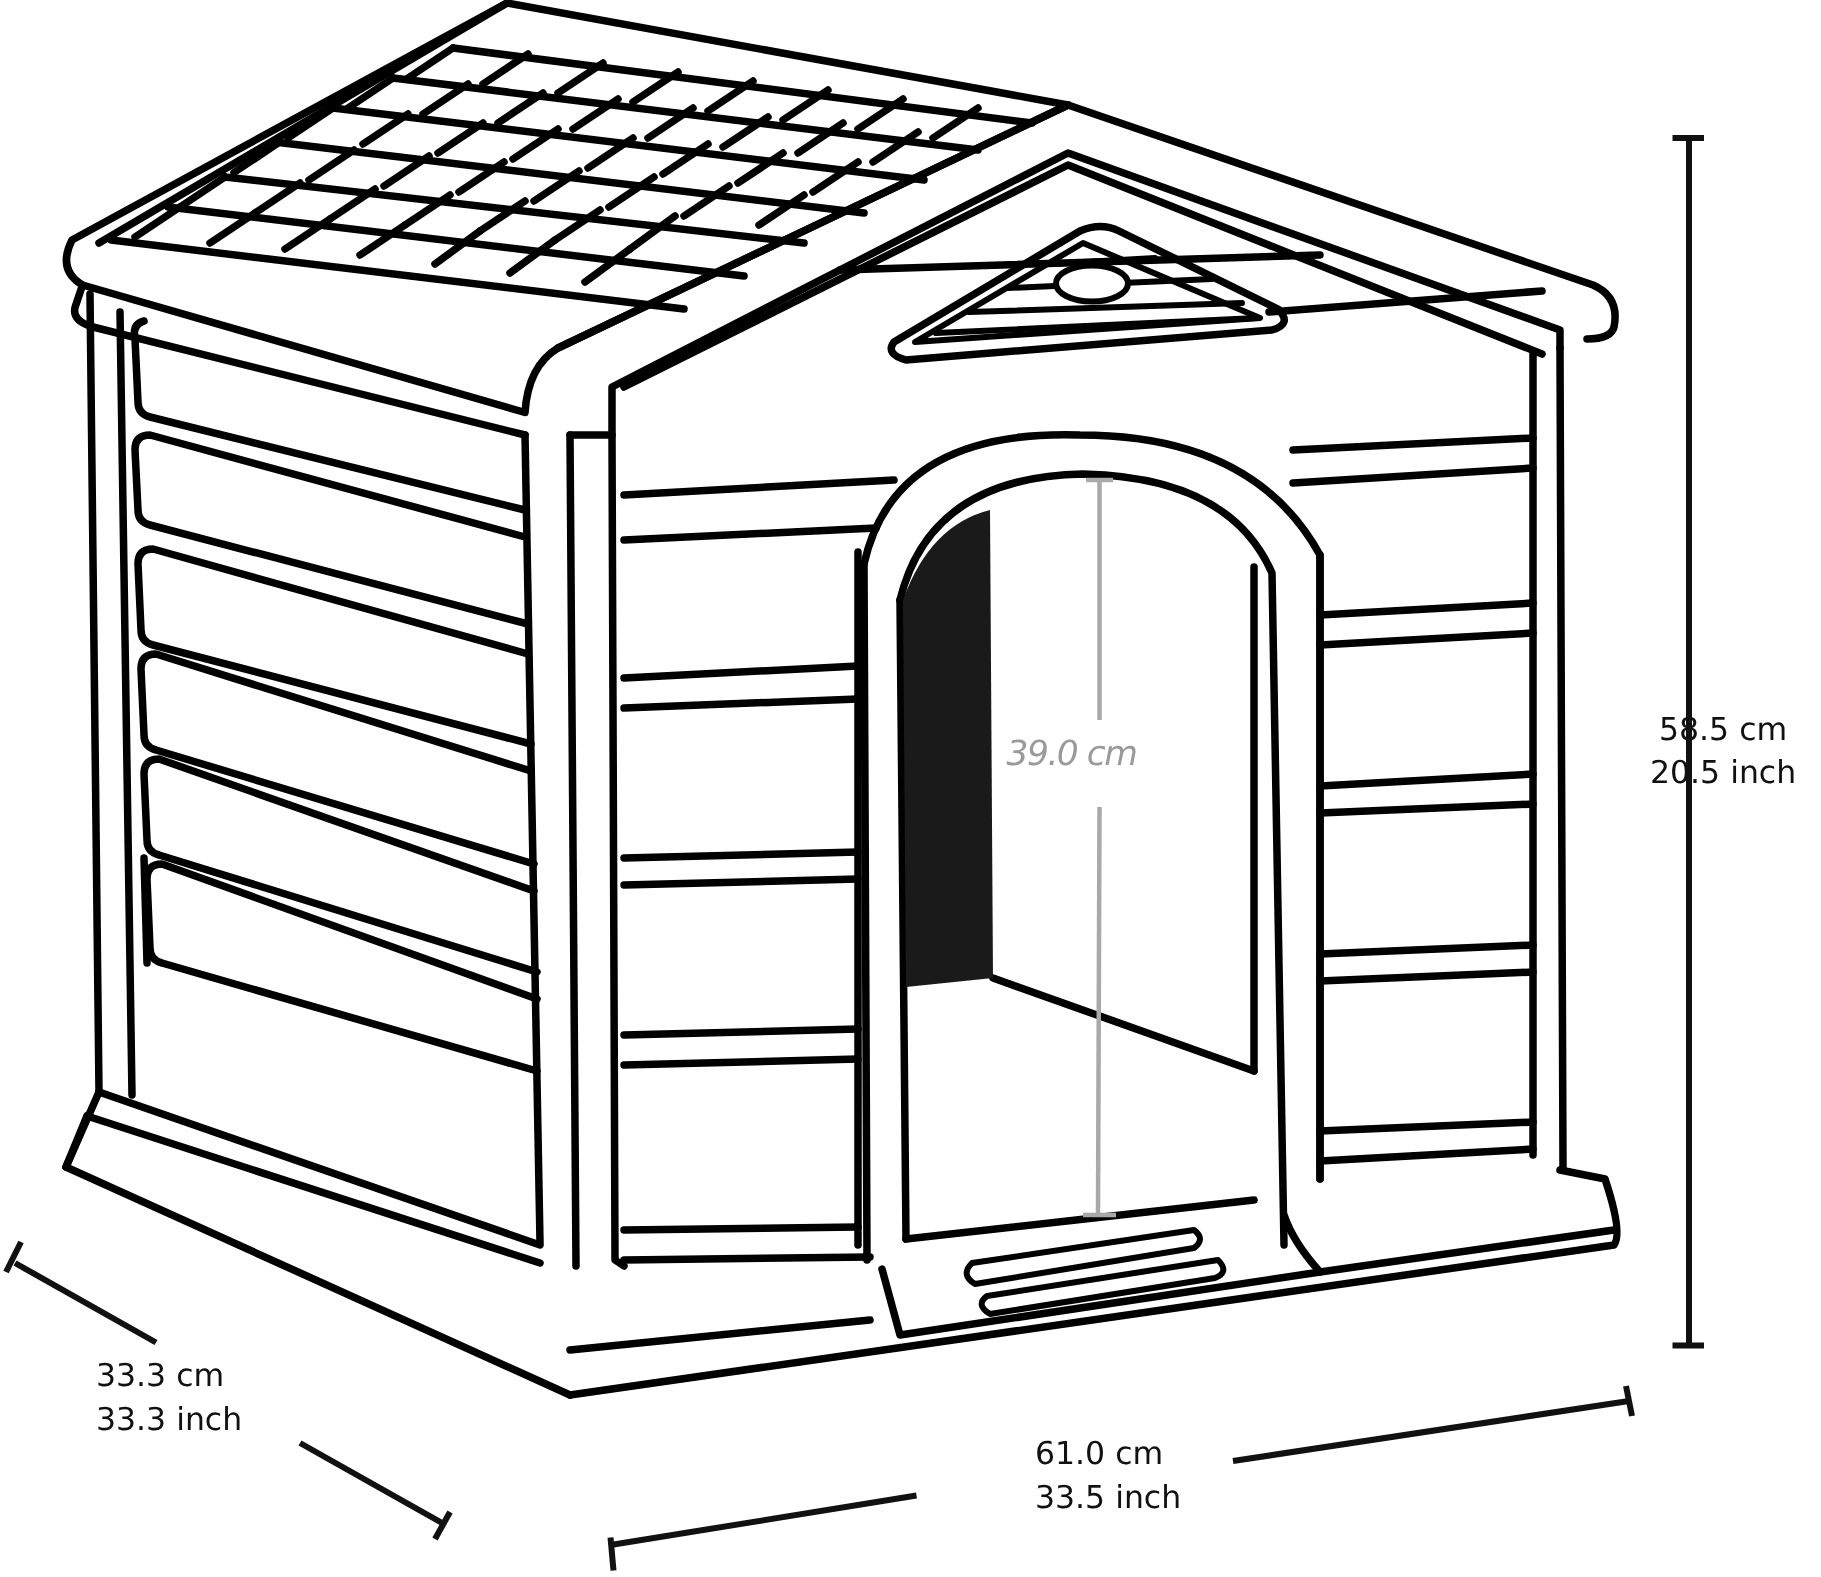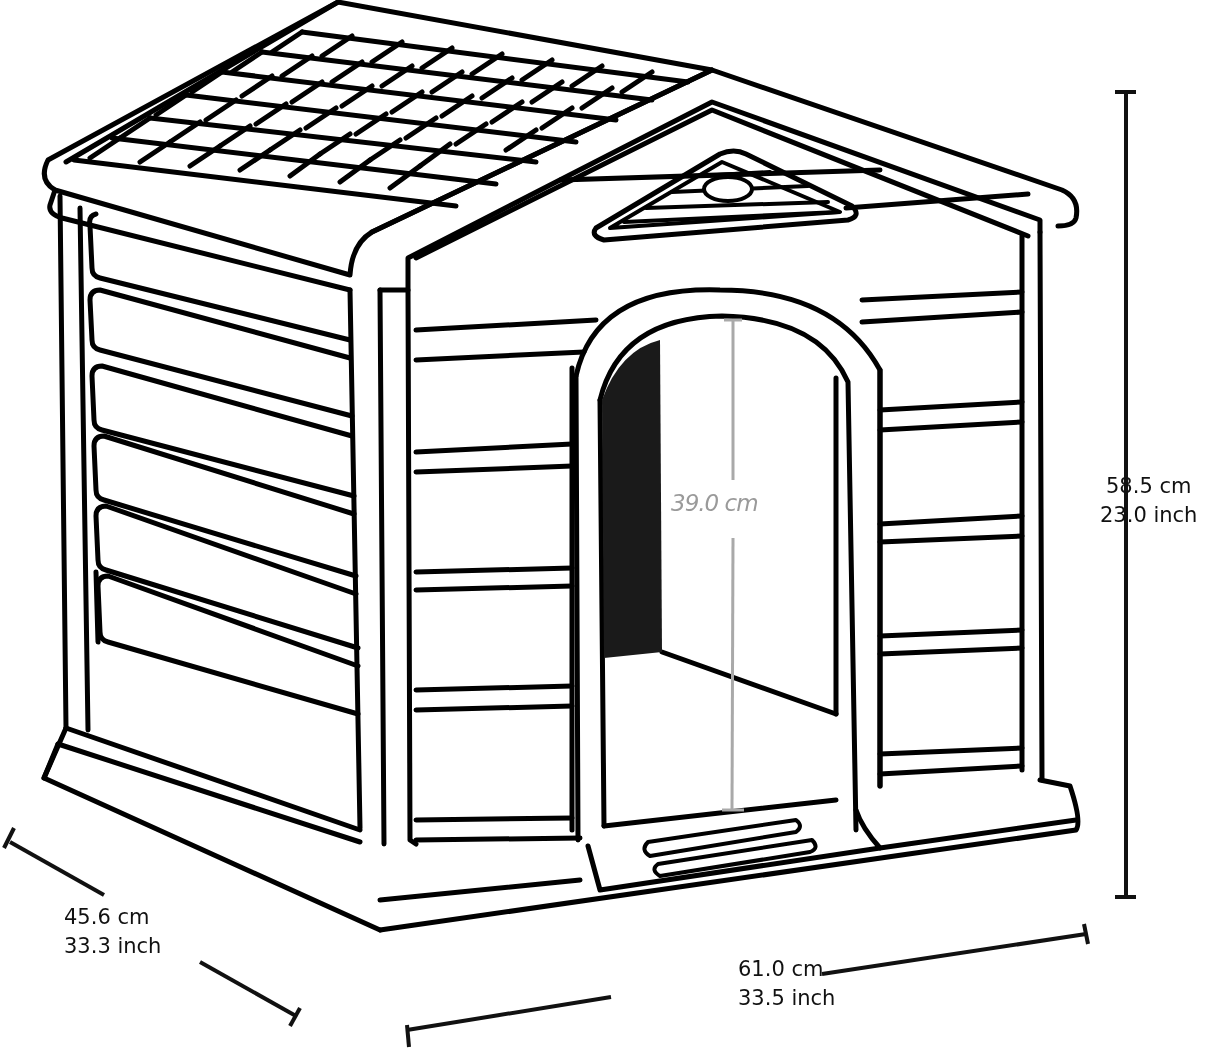--- a/index.html
+++ b/index.html
@@ -166,28 +166,28 @@
       <path d="M407,1030 L611,997"></path>
       <path d="M407,1025 L409,1047"></path>
       <path d="M822,974 L1086,934"></path>
       <path d="M1084,924 L1088,944"></path>
     </g>
   </g>
 </svg>
 
 <div class="lbl" style="left:1100px; top:472px;">
   <span>58.5 cm</span>
-  <span>23.0 inch</span>
+  <span>20.5 inch</span>
 </div>
 
 <div class="lbl" style="left:64px; top:903px; text-align:left;">
-  <span>45.6 cm</span>
+  <span>33.3 cm</span>
   <span>33.3 inch</span>
 </div>
 
-<div class="lbl" style="left:690px; top:955px; text-align:left;margin-left:48px;">
+<div class="lbl" style="left:690px; top:955px; text-align:left;">
   <span>61.0 cm</span>
   <span>33.5 inch</span>
 </div>
 
 <div class="lbl-inner" style="left:671px; top:490px;">39.0 cm</div>
 
 </div>
 
 </body></html>

